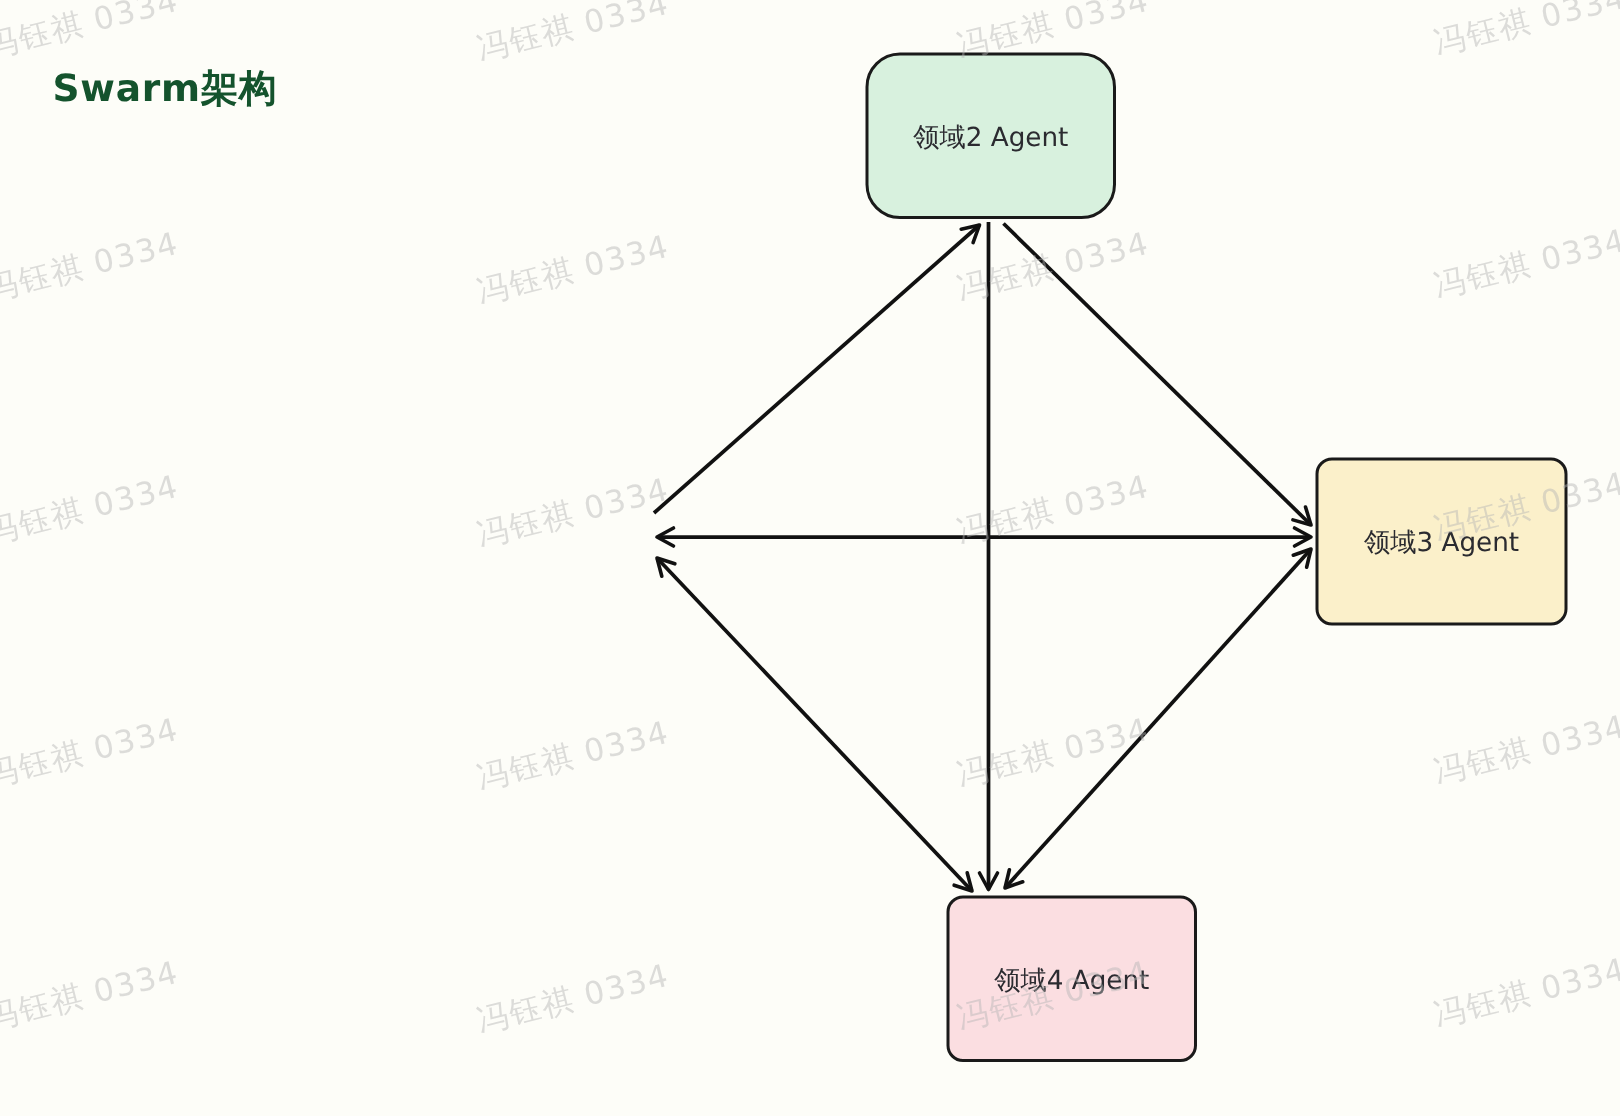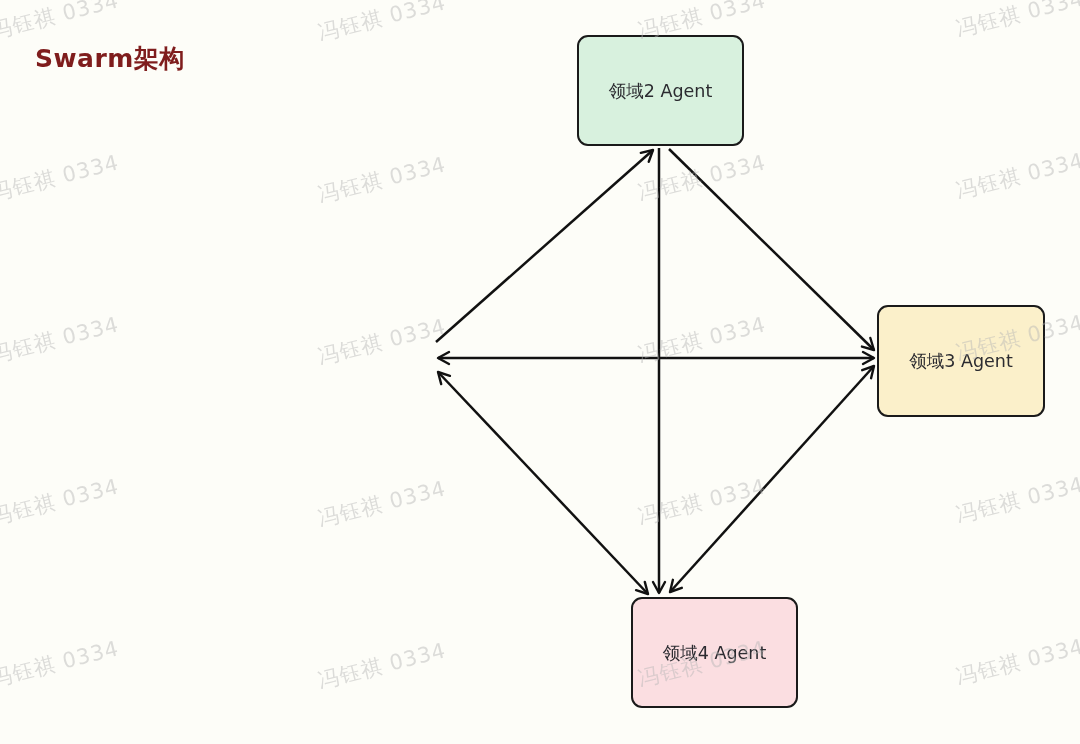--- a/index.html
+++ b/index.html
@@ -77,31 +77,31 @@
     <g id="edge-group">
         <line x1="436" y1="342" x2="653" y2="150" stroke="#111111" stroke-width="2.5" marker-end="url(#arrow-end)"></line>
         <line x1="438" y1="358" x2="874" y2="358" stroke="#111111" stroke-width="2.5" marker-end="url(#arrow-end)" marker-start="url(#arrow-start)"></line>
         <line x1="438" y1="372" x2="648" y2="594" stroke="#111111" stroke-width="2.5" marker-end="url(#arrow-end)" marker-start="url(#arrow-start)"></line>
         <line x1="669" y1="149" x2="874" y2="350" stroke="#111111" stroke-width="2.5" marker-end="url(#arrow-end)"></line>
         <line x1="659" y1="148" x2="659" y2="593" stroke="#111111" stroke-width="2.5" marker-end="url(#arrow-end)"></line>
         <line x1="874" y1="366" x2="670" y2="592" stroke="#111111" stroke-width="2.5" marker-end="url(#arrow-end)" marker-start="url(#arrow-start)"></line>
       </g>
   </svg>
 
-  <div class="node" style="left: 577px; top: 35px; width: 167px; height: 111px; background: rgb(216, 241, 222); border-color: rgb(26, 26, 26);">
+  <div class="node" style="left: 577px; top: 35px; width: 167px; height: 111px; background: rgb(216, 241, 222); border-color: rgb(26, 26, 26); border-radius: 23px;">
     <span class="node-label" style="color: rgb(43, 43, 48);">领域2 Agent</span>
   </div>
   <div class="node" style="left: 877px; top: 305px; width: 168px; height: 112px; background: rgb(251, 240, 202); border-color: rgb(26, 26, 26);">
     <span class="node-label" style="color: rgb(43, 43, 48);">领域3 Agent</span>
   </div>
   <div class="node" style="left: 592px; top: 597px; width: 167px; height: 111px; background: rgb(251, 222, 225); border-color: rgb(26, 26, 26); margin-left: 39px;">
     <span class="node-label" style="color: rgb(43, 43, 48);">领域4 Agent</span>
   </div>
 
-  <div class="page-title" style="color: #7f1d1d;">Swarm架构</div>
+  <div class="page-title" style="color: #14532d;">Swarm架构</div>
 
   <div class="watermark-layer">
       <span class="watermark" style="left: -12px; top: 18px; color: rgb(181, 181, 181); opacity: 0.45; transform: rotate(-14deg);">冯钰祺 0334</span>
       <span class="watermark" style="left: 315px; top: 20px; color: rgb(181, 181, 181); opacity: 0.45; transform: rotate(-14deg);">冯钰祺 0334</span>
       <span class="watermark" style="left: 635px; top: 18px; color: rgb(181, 181, 181); opacity: 0.45; transform: rotate(-14deg);">冯钰祺 0334</span>
       <span class="watermark" style="left: 953px; top: 16px; color: rgb(181, 181, 181); opacity: 0.45; transform: rotate(-14deg);">冯钰祺 0334</span>
       <span class="watermark" style="left: -12px; top: 180px; color: rgb(181, 181, 181); opacity: 0.45; transform: rotate(-14deg);">冯钰祺 0334</span>
       <span class="watermark" style="left: 315px; top: 182px; color: rgb(181, 181, 181); opacity: 0.45; transform: rotate(-14deg);">冯钰祺 0334</span>
       <span class="watermark" style="left: 635px; top: 180px; color: rgb(181, 181, 181); opacity: 0.45; transform: rotate(-14deg);">冯钰祺 0334</span>
       <span class="watermark" style="left: 953px; top: 178px; color: rgb(181, 181, 181); opacity: 0.45; transform: rotate(-14deg);">冯钰祺 0334</span>

